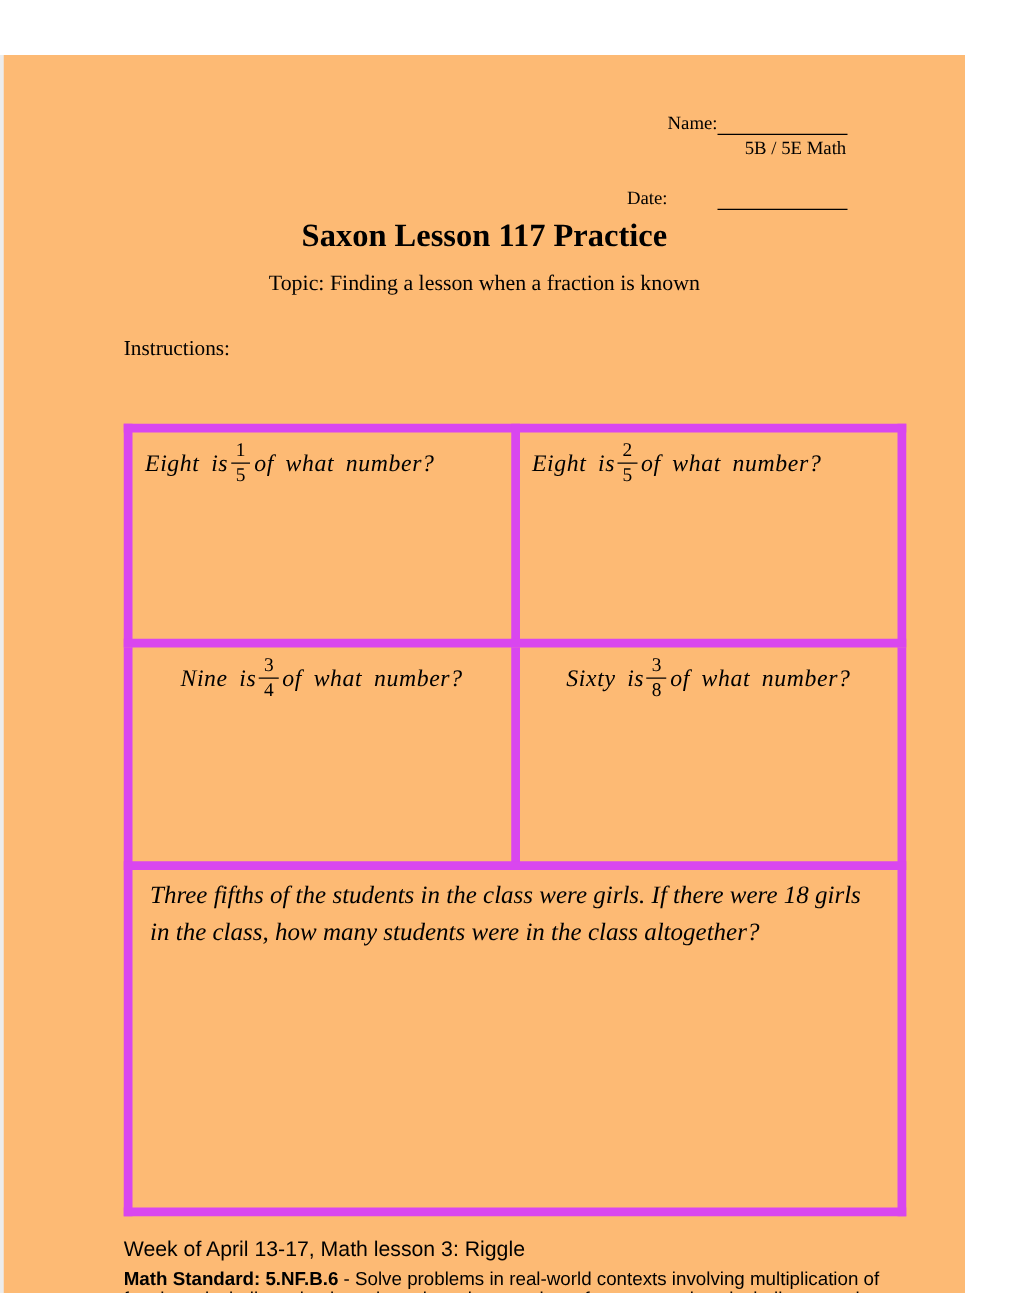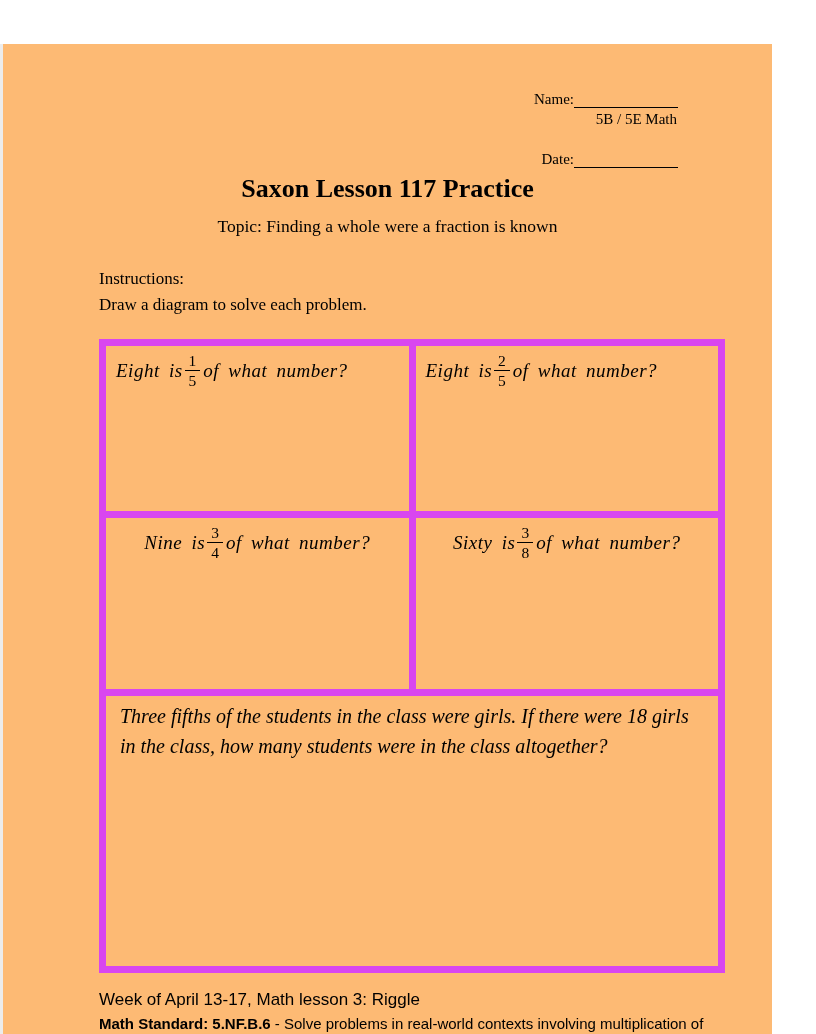--- a/index.html
+++ b/index.html
@@ -32,21 +32,21 @@
     height: 18px;
   }
   .field-label { white-space: pre; }
   .blank-line {
     display: inline-block;
     width: 104px;
     height: 15px;
     border-bottom: 1.5px solid #000;
   }
   .class-line { margin-top: 3px; height: 18px; padding-right: 1px; }
-  .date-row { margin-top: 21px; }
+  .date-row { margin-top: 21px; gap: 40px; }
 
   
   .title {
     position: absolute;
     top: 130px;
     left: 0;
     width: 100%;
     margin: 0;
     text-align: center;
     font-size: 26px;
@@ -146,25 +146,24 @@
         <span class="blank-line"></span>
     </div>
     <div class="class-line">5B / 5E Math</div>
     <div class="field-row date-row">
       <span class="field-label">Date:</span>
         <span class="blank-line"></span>
     </div>
   </div>
 
   <h1 class="title">Saxon Lesson 117 Practice</h1>
-  <div class="subtitle">Topic: Finding a whole were a fraction is known</div>
+  <div class="subtitle">Topic: Finding a lesson when a fraction is known</div>
 
   <div class="instructions">
     <div>Instructions:</div>
-    <div>Draw a diagram to solve each problem.</div>
   </div>
 
   <table class="problem-grid">
     <tbody>
         <tr class="row-1">
       <td>
         <div class="problem"><span>Eight is</span><span class="frac">
                 <span class="num">1</span>
                 <span class="den">5</span>
               </span><span>of what number?</span></div>

